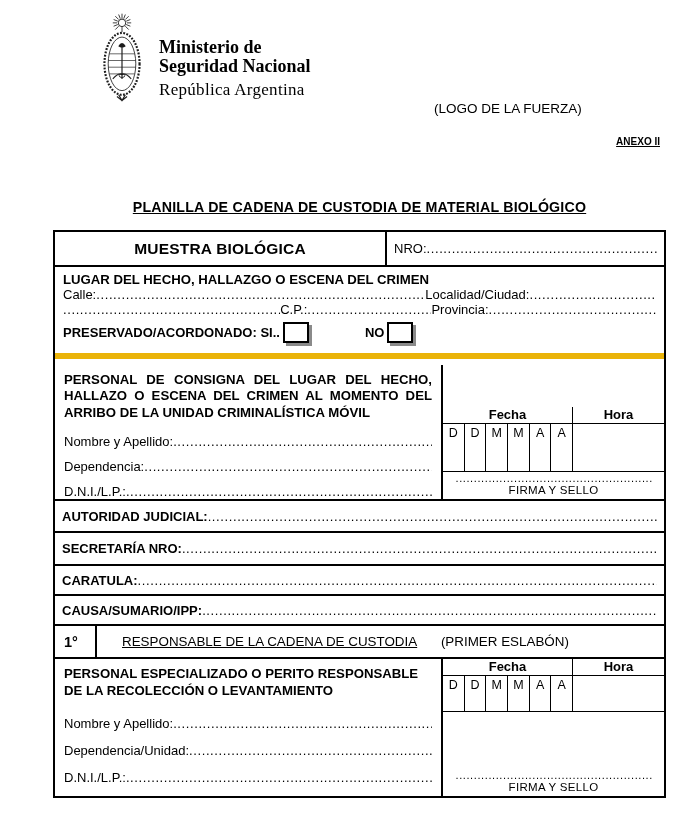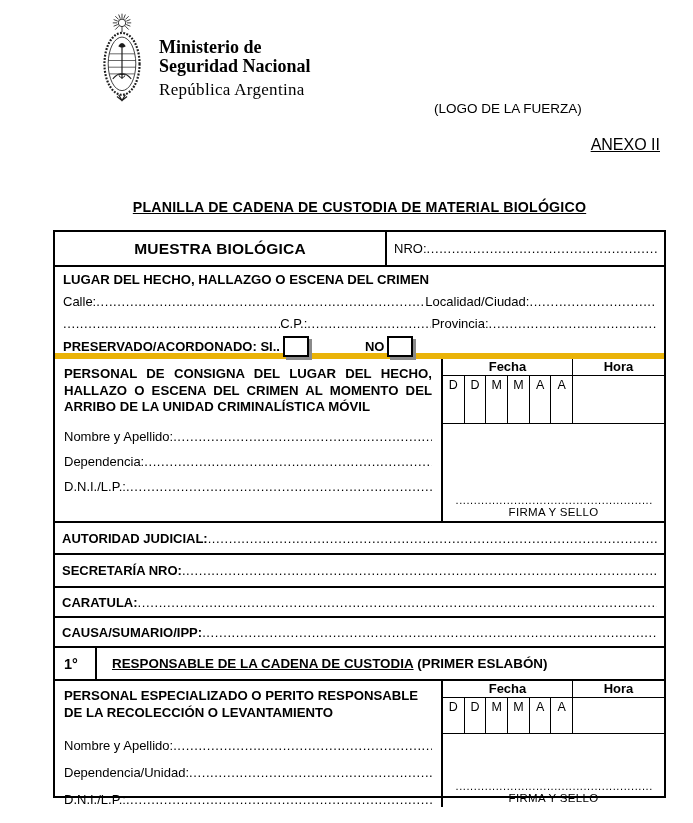--- a/index.html
+++ b/index.html
@@ -12,47 +12,47 @@
   .page { position: absolute; inset: 0; }
 
   
   .brand { position: absolute; top: 12px; left: 96px; display: flex; gap: 11px; }
   .arms { width: 52px; height: 92px; }
   .brand-text { padding-top: 26px; font-family: "Liberation Serif", serif; }
   .ministry-line { font-weight: bold; font-size: 18px; line-height: 19px; }
   .ministry-sub { font-size: 17px; margin-top: 4px; letter-spacing: .3px; }
 
   .force-logo { position: absolute; top: 101px; left: 434px; font-size: 13.5px; }
-  .annex { position: absolute; top: 136px; right: 33px; font-size: 16px; font-weight: normal; text-decoration: underline; }
+  .annex { position: absolute; top: 136px; right: 33px; font-size: 10px; font-weight: bold; text-decoration: underline; }
   .doc-title { position: absolute; top: 199px; left: 53px; width: 613px; text-align: center;
                font-size: 14.2px; font-weight: bold; text-decoration: underline; letter-spacing: .2px; }
 
   
   .doc-table { position: absolute; top: 230px; left: 53px; width: 613px; height: 568px;
                border: 2px solid #000; display: flex; flex-direction: column; font-size: 13px; }
 
   .r1 { height: 35px; border-bottom: 2px solid #000; display: flex; flex: 0 0 auto; }
   .r1-left { width: 332px; border-right: 2px solid #000; display: flex; align-items: center;
              justify-content: center; font-weight: bold; font-size: 15.5px; letter-spacing: .2px; }
   .r1-right { flex: 1; display: flex; align-items: center; padding: 0 7px; overflow: hidden; white-space: nowrap; }
 
   .fill-line { display: flex; align-items: baseline; overflow: hidden; white-space: nowrap; }
   .dots { flex: 1 1 auto; min-width: 0; overflow: hidden; white-space: nowrap;
           font-weight: normal; letter-spacing: .6px; }
   .dots-fixed { overflow: hidden; white-space: nowrap; letter-spacing: .6px; }
 
   .r2 { height: 92px; border-bottom: 6px solid #eab308; padding: 5px 8px 0; flex: 0 0 auto; }
   .sec-heading { font-weight: bold; font-size: 13.2px; }
-  .r2 .fill-line { margin-top: 7px; }
+  .r2 .fill-line { margin-top: 0; }
   .presv-row { margin-top: 5px; display: flex; align-items: center; font-weight: bold; }
   .checkbox { width: 26px; height: 21px; border: 2px solid #000; background: #fff;
               box-shadow: 3px 3px 0 #8a8a8a; margin-left: 3px; }
   .presv-gap { width: 56px; }
 
-  .r3 { height: 164px; border-bottom: 2px solid #000; display: flex; flex: 0 0 auto; }
+  .r3 { height: 142px; border-bottom: 2px solid #000; display: flex; flex: 0 0 auto; align-items: flex-end; }
   .r3-left { width: 388px; border-right: 2px solid #000; padding: 7px 9px 0; }
   .just { text-align: justify; line-height: 16.5px; }
   .field-line { margin-top: 10px; }
   .field-line + .field-line { margin-top: 10px; }
 
   .fh-block { flex: 1; display: flex; flex-direction: column; }
   .fh-head { height: 17px; border-bottom: 1px solid #000; display: flex; font-weight: bold;
              font-size: 13px; flex: 0 0 auto; }
   .fecha-h { width: 130px; border-right: 1px solid #000; text-align: center; line-height: 15px; }
   .hora-h { flex: 1; text-align: center; line-height: 15px; }
@@ -71,22 +71,22 @@
   .firma-label { font-size: 11.5px; letter-spacing: .3px; }
 
   .jrow { border-bottom: 2px solid #000; display: flex; align-items: center;
           padding: 0 7px; overflow: hidden; white-space: nowrap; font-weight: bold; flex: 0 0 auto; }
   .jrow .dots { font-weight: normal; }
   .h32 { height: 32px; } .h33 { height: 33px; } .h30 { height: 30px; }
 
   .r8 { height: 33px; border-bottom: 2px solid #000; display: flex; flex: 0 0 auto; }
   .r8-num { width: 42px; border-right: 2px solid #000; display: flex; align-items: center;
             padding-left: 9px; font-weight: bold; font-size: 14.5px; }
-  .r8-main { flex: 1; display: flex; align-items: center; padding-left: 15px; font-weight: bold;
-             font-size: 13.4px; white-space: pre; }
+  .r8-main { flex: 1; display: flex; align-items: center; padding-left: 25px; font-weight: normal;
+             font-size: 13.4px; white-space: pre; gap: 20px; }
   .u { text-decoration: underline; }
 
   .r9 { flex: 1 1 auto; display: flex; }
   .r9-left { width: 388px; border-right: 2px solid #000; padding: 7px 9px 0; }
   .r9 .fh-cells { height: 36px; }
   .hora-empty { flex: 1; }
   .r9-heading { line-height: 16.5px; }
   .r9-left .field-line { margin-top: 12px; }
 </style>
 </head>

